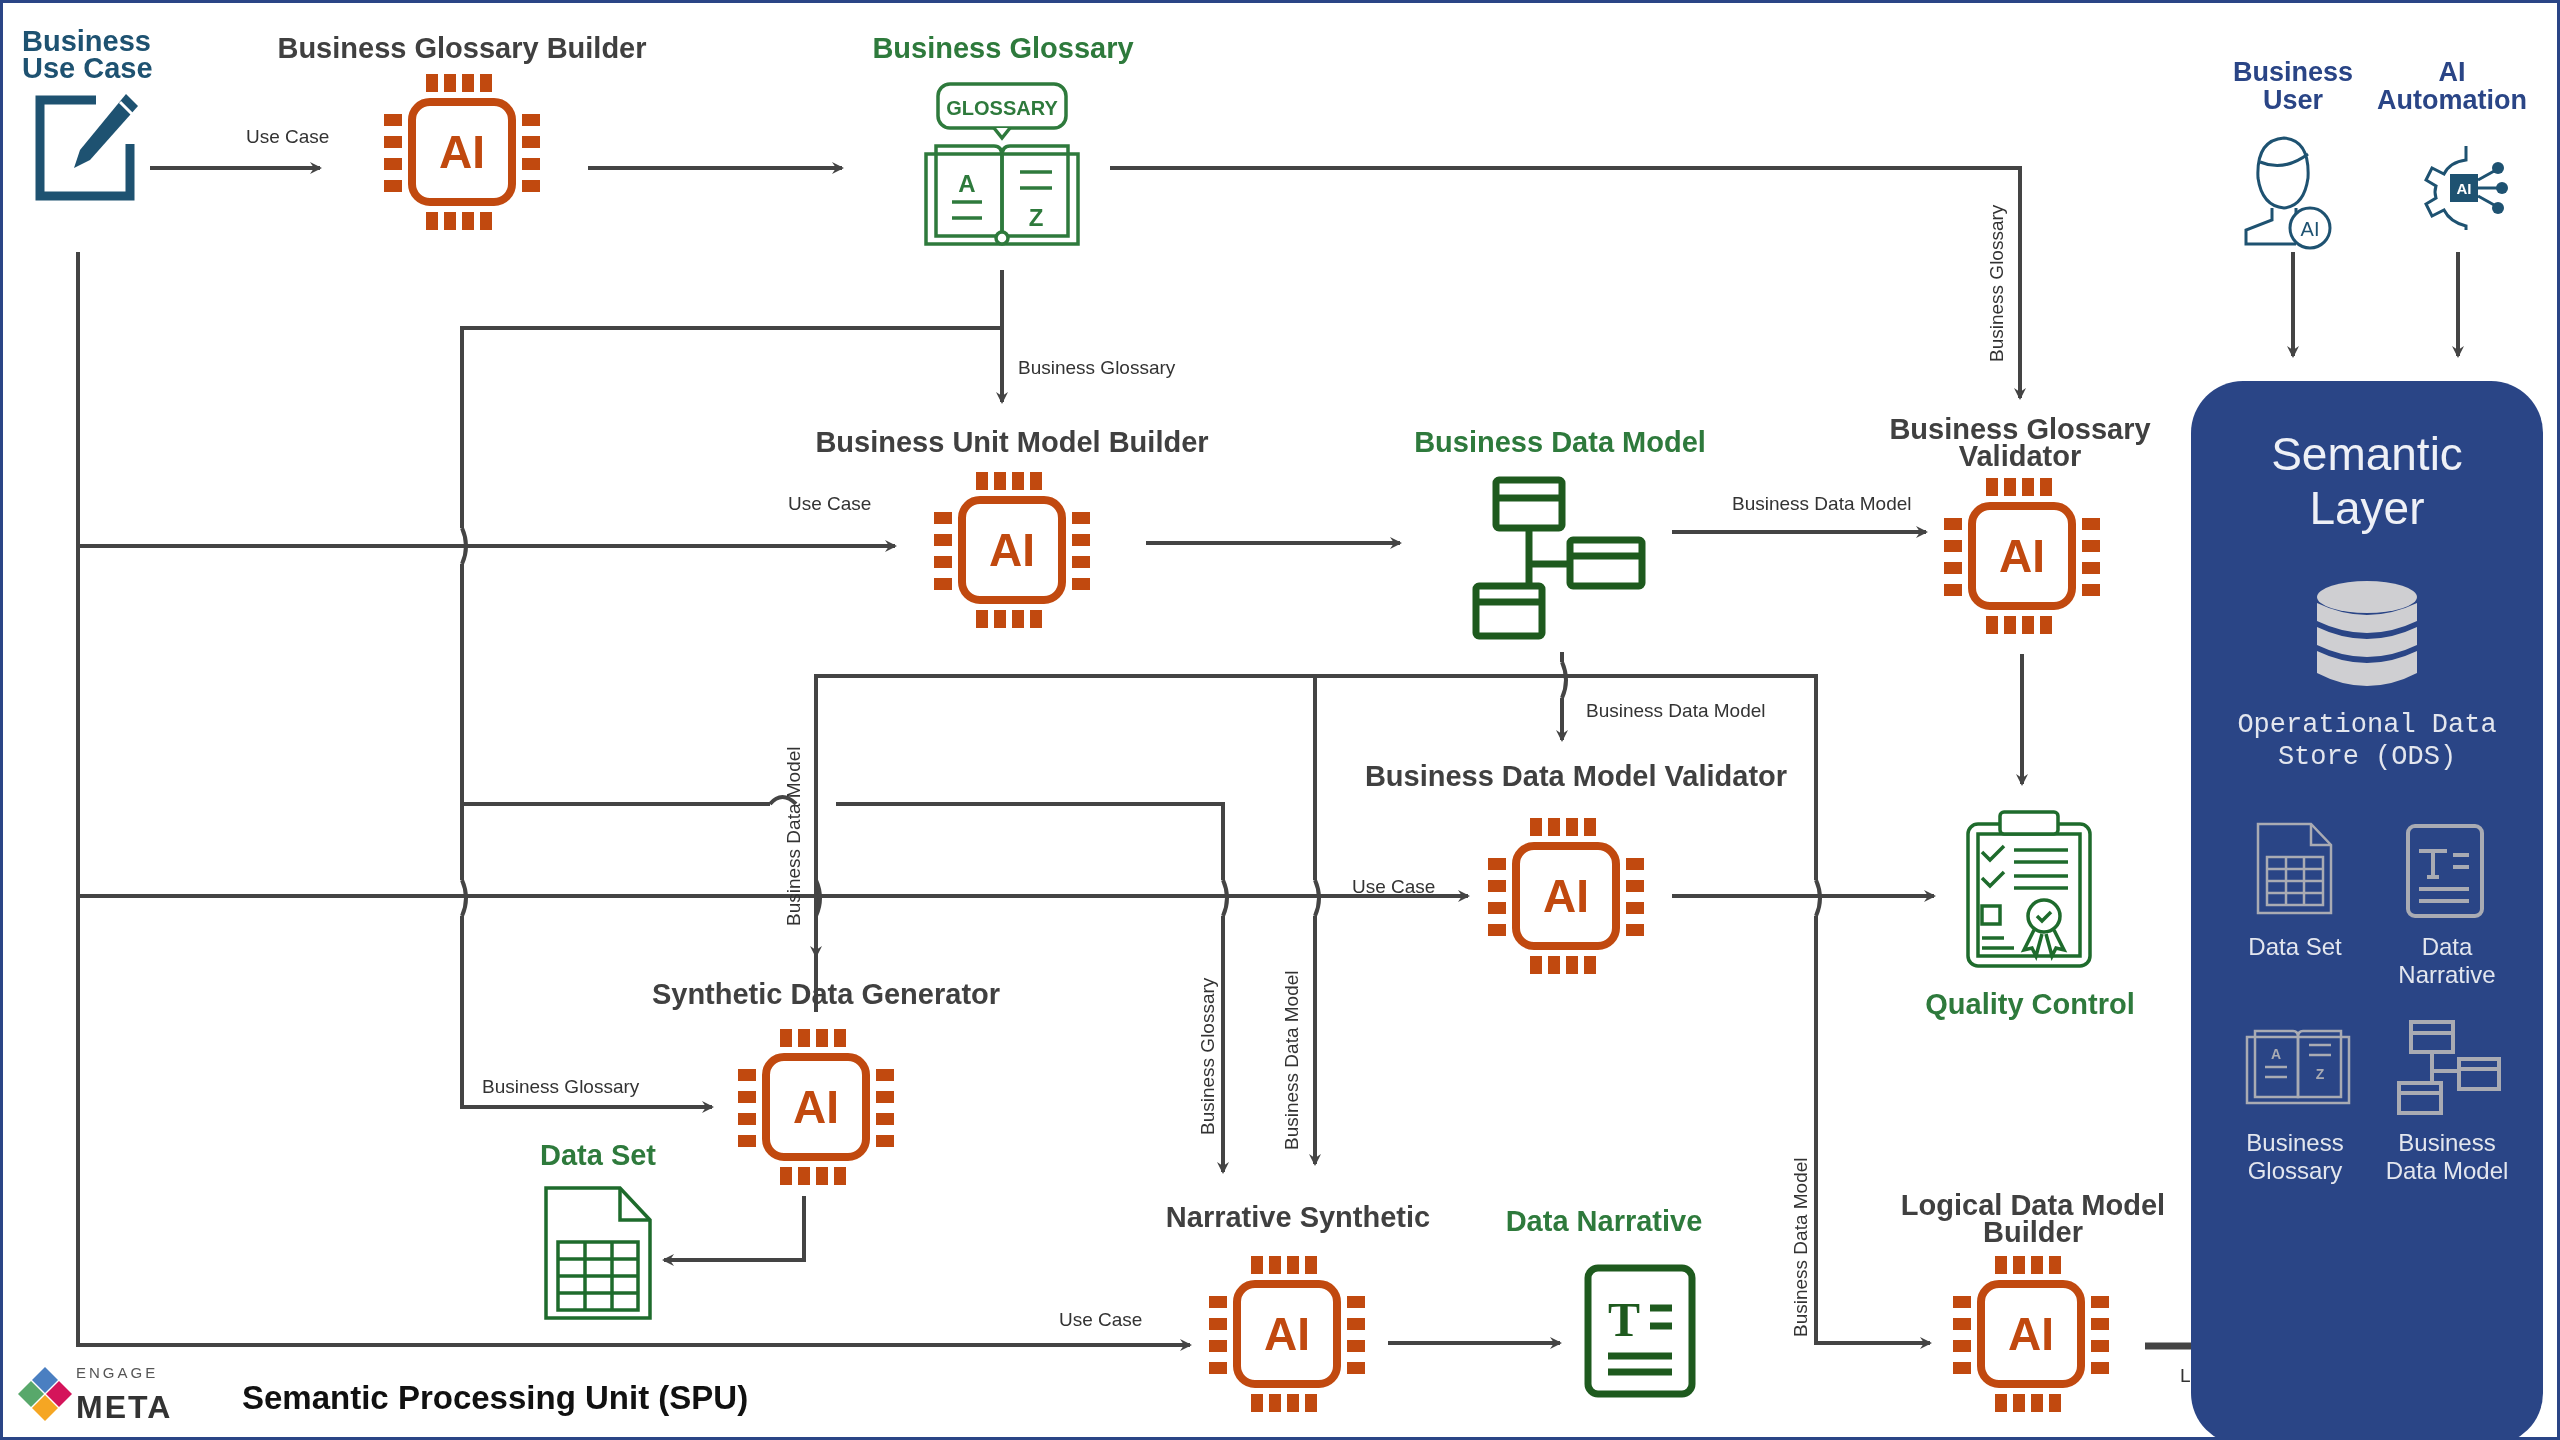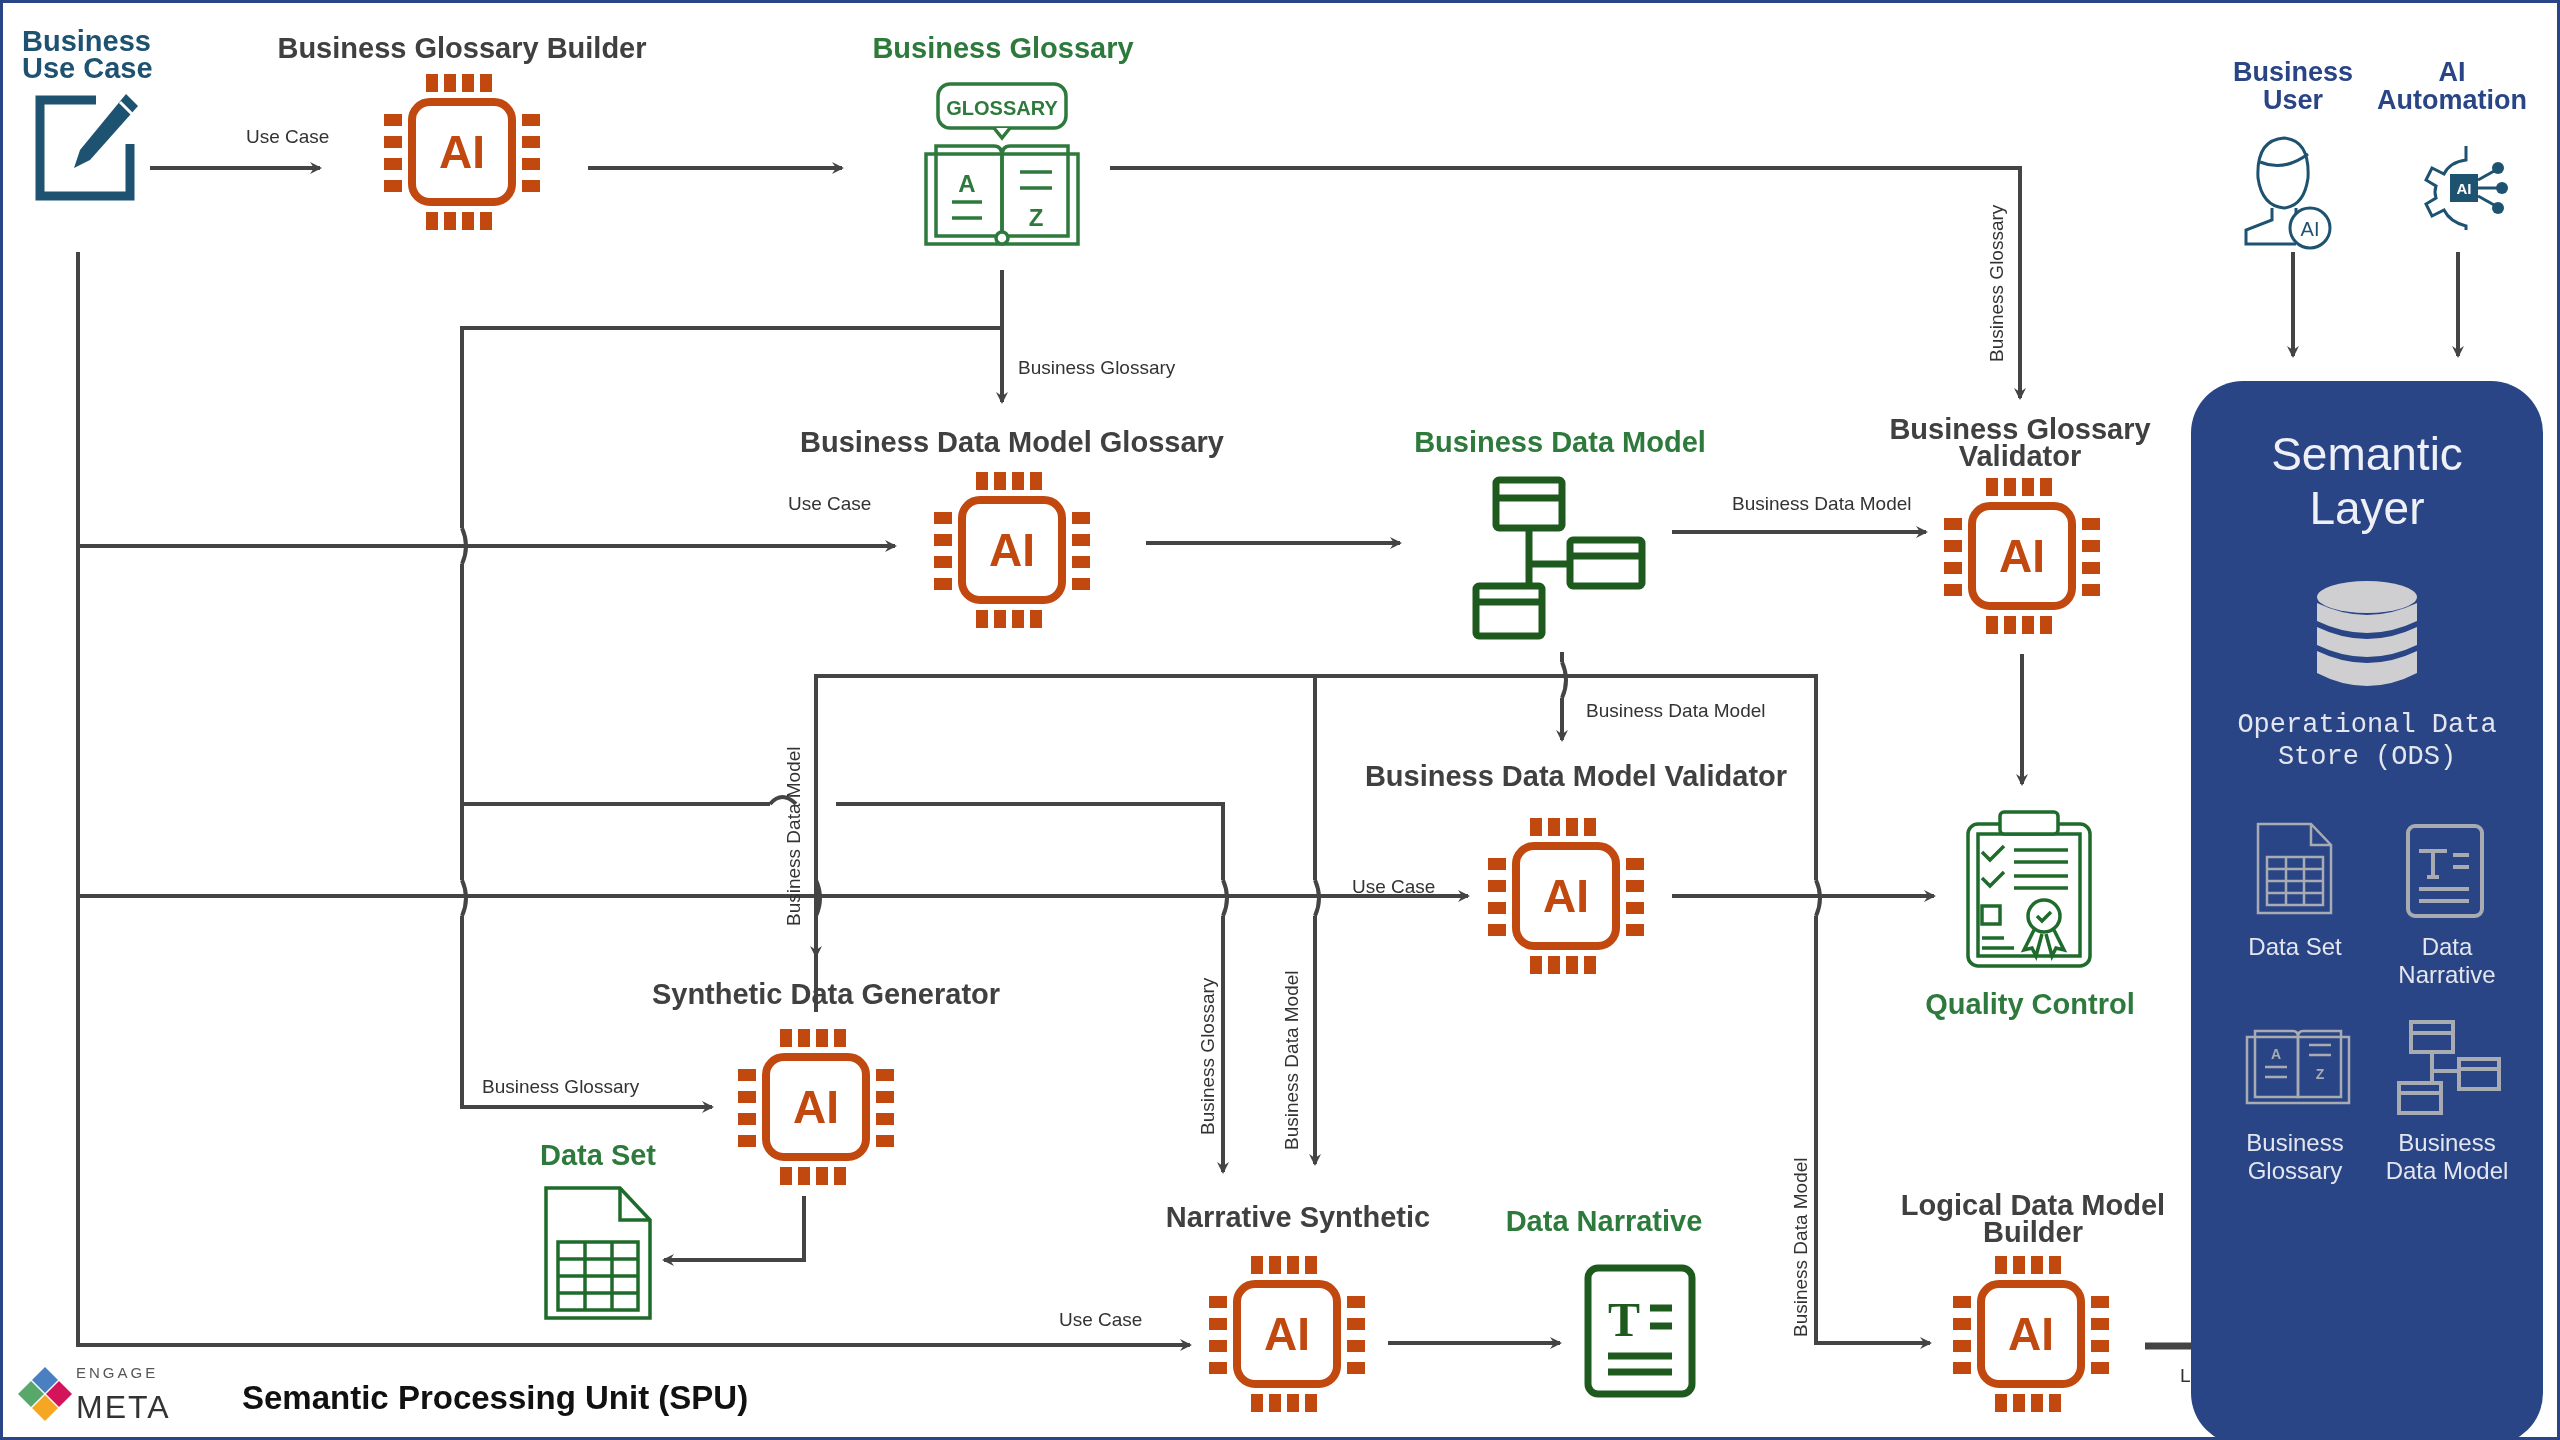--- a/index.html
+++ b/index.html
@@ -14,21 +14,21 @@
   .edge{position:absolute;font-size:19px;color:#333;white-space:nowrap;font-family:"Liberation Sans",sans-serif;line-height:1;}
   .vedge{transform:rotate(-90deg);transform-origin:left top;}
   .chip{position:absolute;width:164px;height:164px;}
   .icon{position:absolute;}
   .panel{position:absolute;left:2191px;top:381px;width:352px;height:1064px;background:#2a4586;border-radius:52px;}
   .ptitle{position:absolute;left:0;width:352px;text-align:center;color:#eef0f6;font-size:46px;line-height:54px;top:46px;}
   .psub{position:absolute;width:352px;left:0;text-align:center;color:#e3e6ee;font-size:27px;line-height:32px;font-family:Liberation Mono, monospace;}
   .pitem{position:absolute;text-align:center;color:#e3e6ee;font-size:24px;line-height:28px;width:160px;}
   .logo{position:absolute;left:18px;top:1365px;}
   .brand1{position:absolute;left:76px;top:1364px;font-size:15px;color:#555;letter-spacing:3px;}
-  .brand2{position:absolute;left:76px;top:1389px;font-size:32px;font-weight:normal;color:#333;letter-spacing:2px;}
+  .brand2{position:absolute;left:76px;top:1389px;font-size:32px;font-weight:bold;color:#333;letter-spacing:2px;}
   .title{position:absolute;left:242px;top:1379px;font-size:33px;font-weight:bold;color:#111;}
 </style>
 </head>
 <body>
 
 <div class="frame"></div>
 
 <svg class="wires" width="2560" height="1440">
   <defs>
     <marker id="ah" markerWidth="12" markerHeight="12" refX="10" refY="6" orient="auto" markerUnits="userSpaceOnUse">
@@ -157,21 +157,21 @@
       <line x1="28" y1="138" x2="58" y2="138"></line>
     <line x1="96" y1="92" x2="128" y2="92"></line>
       <line x1="96" y1="108" x2="128" y2="108"></line>
     <circle cx="78" cy="158" r="6" fill="#fff"></circle>
   </g>
   <text x="78" y="35" text-anchor="middle" font-family="Liberation Sans, sans-serif" font-weight="bold" font-size="20" fill="#2e7a3c">GLOSSARY</text>
   <text x="43" y="112" text-anchor="middle" font-family="Liberation Sans, sans-serif" font-weight="bold" font-size="24" fill="#2e7a3c">A</text>
   <text x="112" y="146" text-anchor="middle" font-family="Liberation Sans, sans-serif" font-weight="bold" font-size="24" fill="#2e7a3c">Z</text>
 </svg>
 
-<div class="lbl orange" style="left:792px;top:428px;width:440px;">Business Data Model Glossary</div>
+<div class="lbl orange" style="left:792px;top:428px;width:440px;">Business Unit Model Builder</div>
 <div class="chip" style="left:930px;top:468px;"><svg width="164" height="164">
       <rect x="46" y="4" width="12" height="18" fill="#c1490f"></rect>
       <rect x="46" y="142" width="12" height="18" fill="#c1490f"></rect>
       <rect x="64" y="4" width="12" height="18" fill="#c1490f"></rect>
       <rect x="64" y="142" width="12" height="18" fill="#c1490f"></rect>
       <rect x="82" y="4" width="12" height="18" fill="#c1490f"></rect>
       <rect x="82" y="142" width="12" height="18" fill="#c1490f"></rect>
       <rect x="100" y="4" width="12" height="18" fill="#c1490f"></rect>
       <rect x="100" y="142" width="12" height="18" fill="#c1490f"></rect>
       <rect x="4" y="44" width="18" height="12" fill="#c1490f"></rect>

